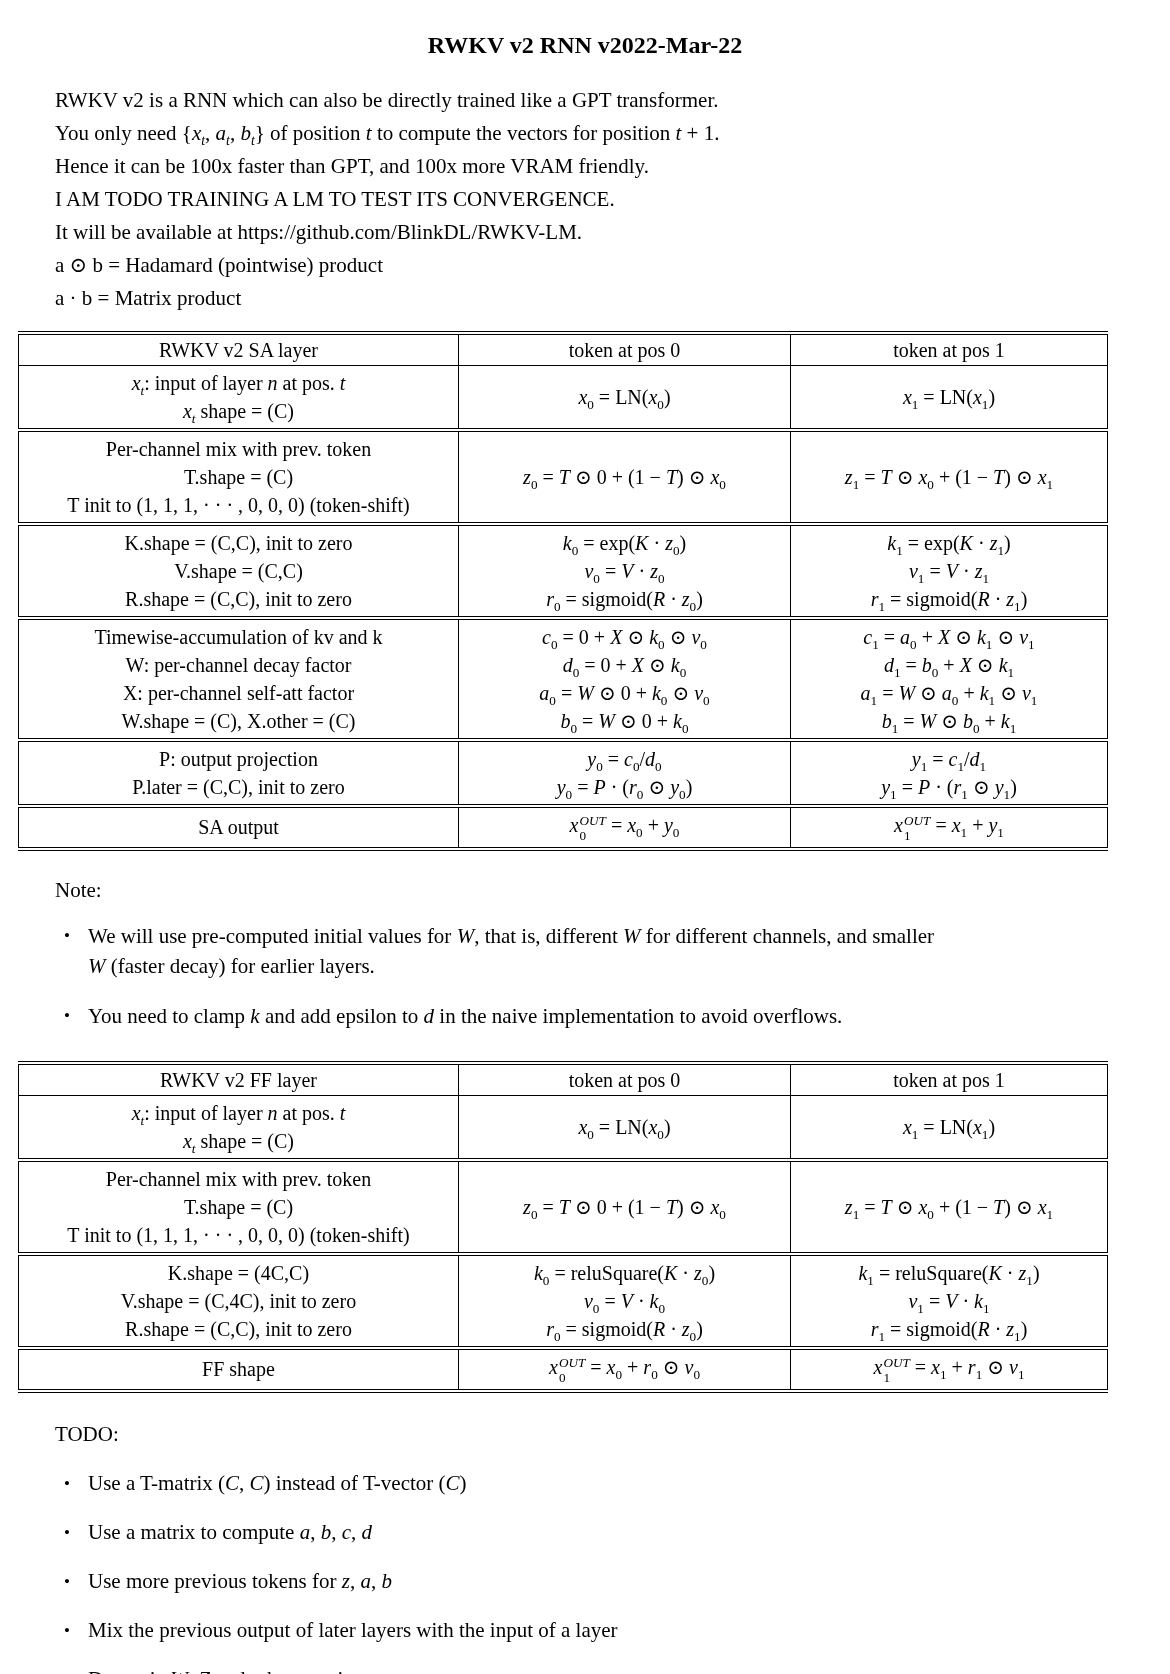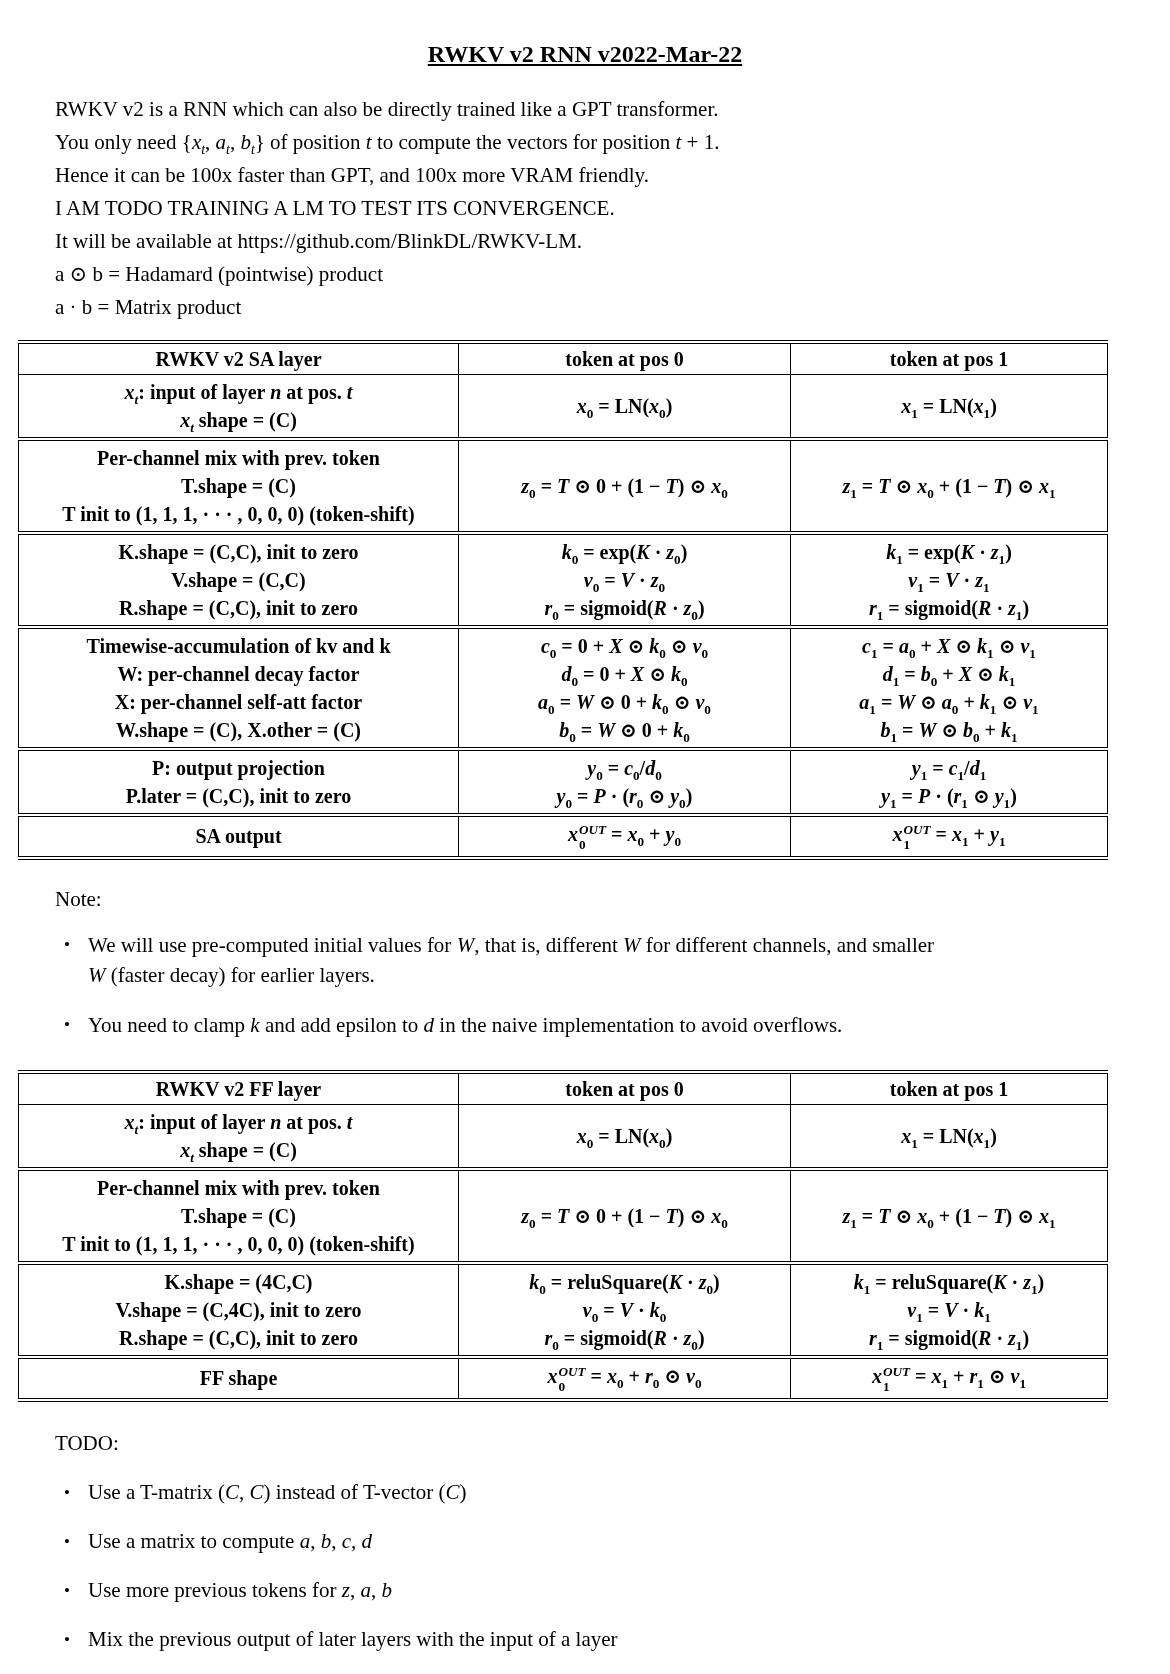--- a/index.html
+++ b/index.html
@@ -9,23 +9,22 @@
     font-family: "Liberation Serif", "DejaVu Serif", serif;
     font-size: 21px;
     overflow: hidden;
   }
   .page { padding: 14px 18px 0 18px; }
 
   .title {
     text-align: center;
     font-weight: bold;
     font-size: 24px;
-    margin: 25px 0 0 0;
+    margin: 16px 0 0 0;
     line-height: 30px;
-    text-decoration: underline;
   }
 
   .intro { margin: 24px 0 0 37px; line-height: 33px; }
 
   i { font-style: italic; }
   sub { font-size: 66%; vertical-align: -0.35em; line-height: 0; }
   .ss {
     display: inline-block;
     vertical-align: -0.62em;
     font-size: 66%;
@@ -46,21 +45,21 @@
     border-top: 4px double #000;
     border-bottom: 4px double #000;
   }
   table.grid.ff { margin-top: 30px; }
   col.c1 { width: 440px; }
   col.c2 { width: 332px; }
   col.c3 { width: 317px; }
   .grid th, .grid td {
     text-align: center;
     vertical-align: middle;
-    font-weight: bold;
+    font-weight: normal;
     padding: 3px 2px;
     line-height: 28px;
   }
   .grid th { padding: 1px 2px; }
   .grid th + th, .grid td + td { border-left: 1px solid #000; }
   .grid tbody tr { border-top: 4px double #000; }
   .grid tbody tr:first-child { border-top: 1px solid #000; }
   .grid .ln { white-space: nowrap; }
 
   .sec { margin-left: 37px; }

